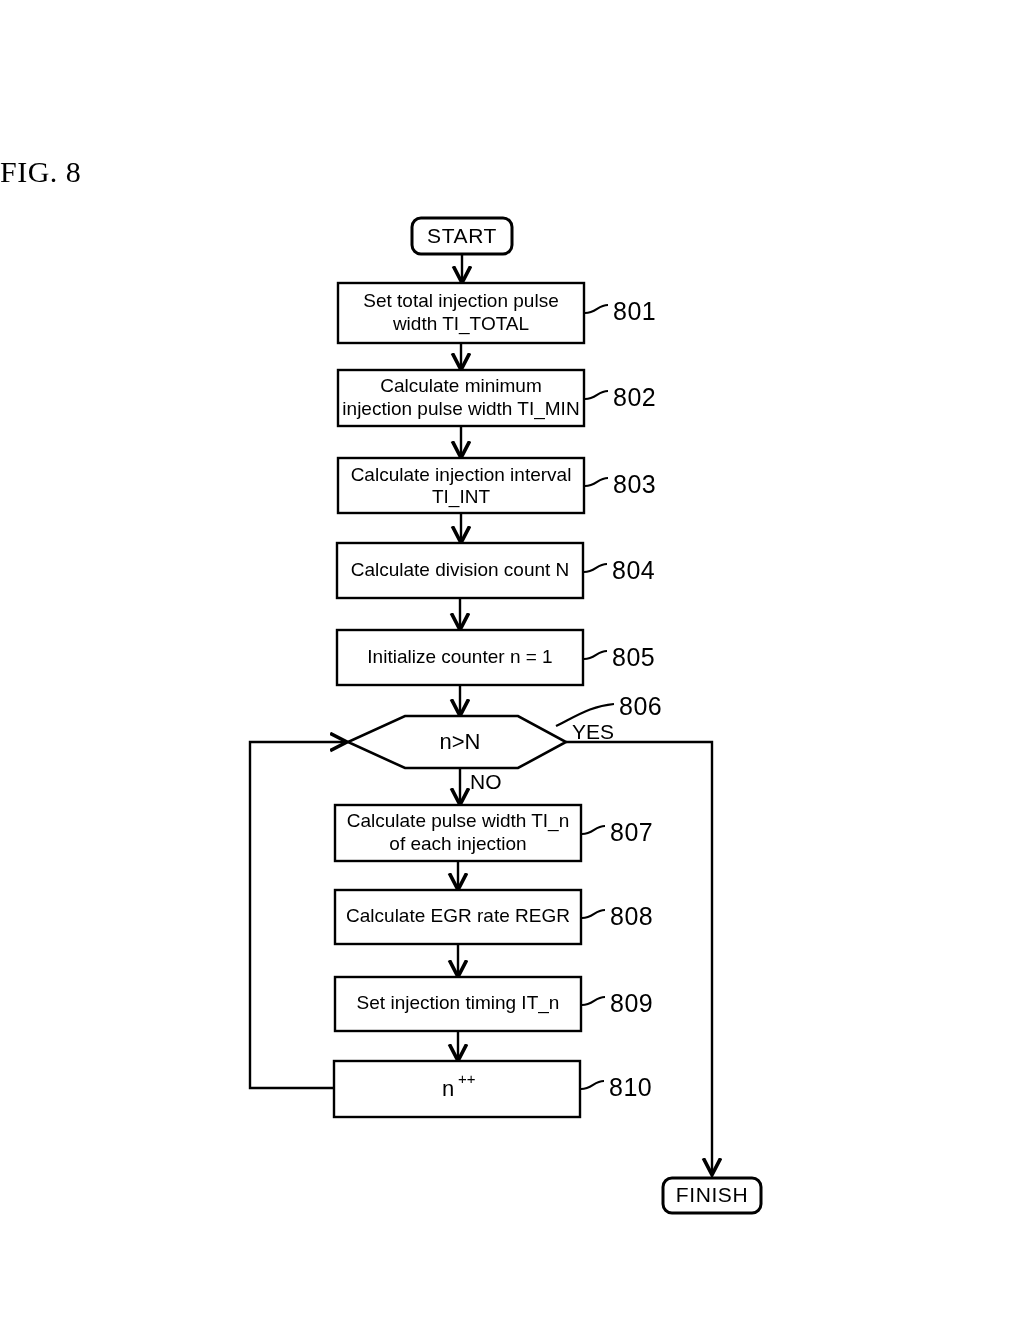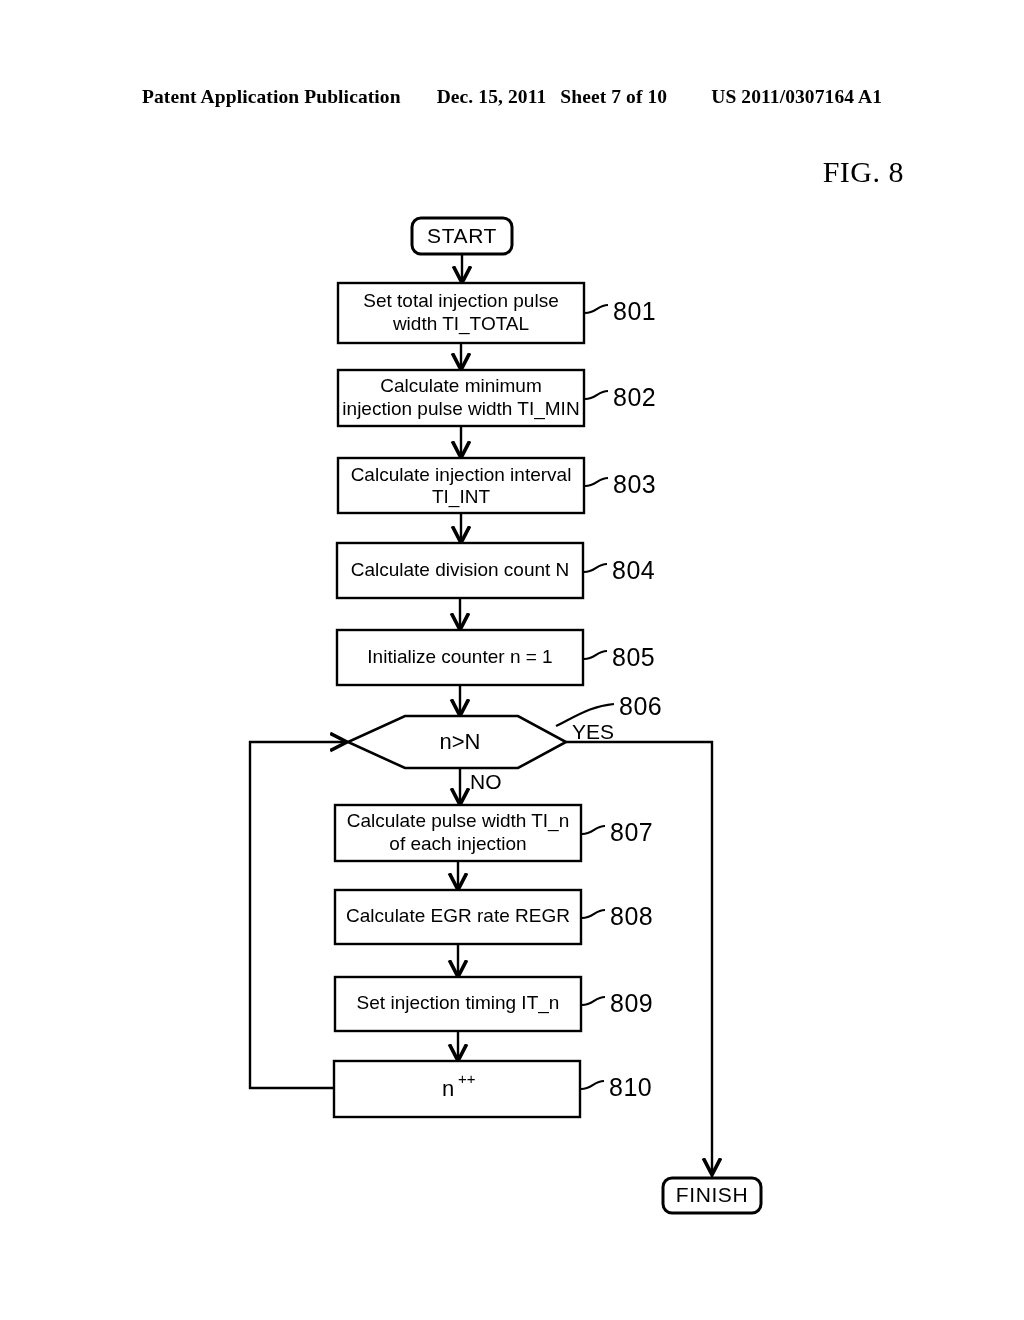--- a/index.html
+++ b/index.html
@@ -42,21 +42,21 @@
   .pub-header .gap-a { width: 36px; }
   .pub-header .gap-b { width: 14px; }
   .pub-header .gap-c { width: 44px; }
 
   
   .fig-title {
     position: absolute;
     left: 0;
     top: 155px;
     width: 904px;
-    text-align: right;
+    text-align: left;
     font-family: "Liberation Serif", serif;
     font-size: 30px;
     letter-spacing: 0.5px;
   }
 
   
   #flow {
     position: absolute;
     left: 0;
     top: 0;
@@ -131,29 +131,20 @@
     fill: none;
     stroke: #000000;
     stroke-width: 2.2;
   }
 </style>
 </head>
 <body>
 
 <div id="page">
 
-  <div class="pub-header">
-    <span class="seg">Patent Application Publication</span>
-    <span class="gap-a"></span>
-    <span class="seg">Dec. 15, 2011</span>
-    <span class="gap-b"></span>
-    <span class="seg">Sheet 7 of 10</span>
-    <span class="gap-c"></span>
-    <span class="seg">US 2011/0307164 A1</span>
-  </div>
 
   <div class="fig-title">FIG. 8</div>
 
   <svg id="flow" viewBox="0 0 1024 1320">
     <defs>
       <marker id="arrow" markerWidth="10" markerHeight="10" refX="6.2" refY="4" orient="auto" markerUnits="strokeWidth">
         <path d="M0,0.4 L7,4 L0,7.6" fill="none" stroke="#000000" stroke-width="1.5"></path>
       </marker>
     </defs>
 

